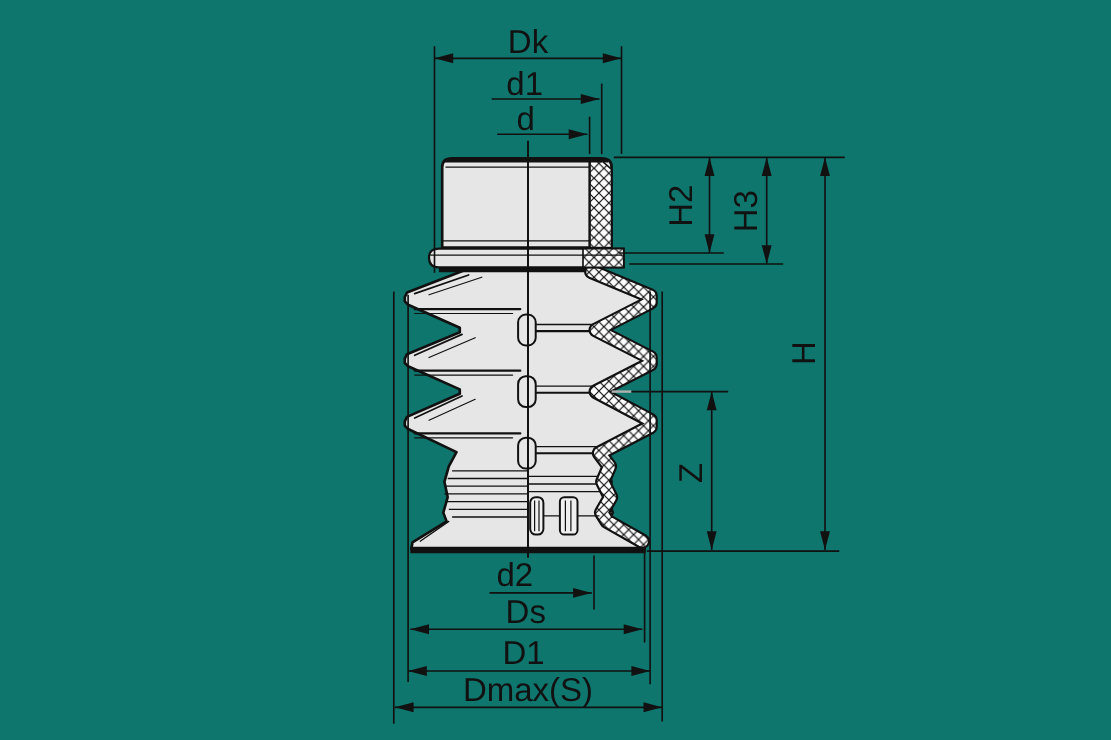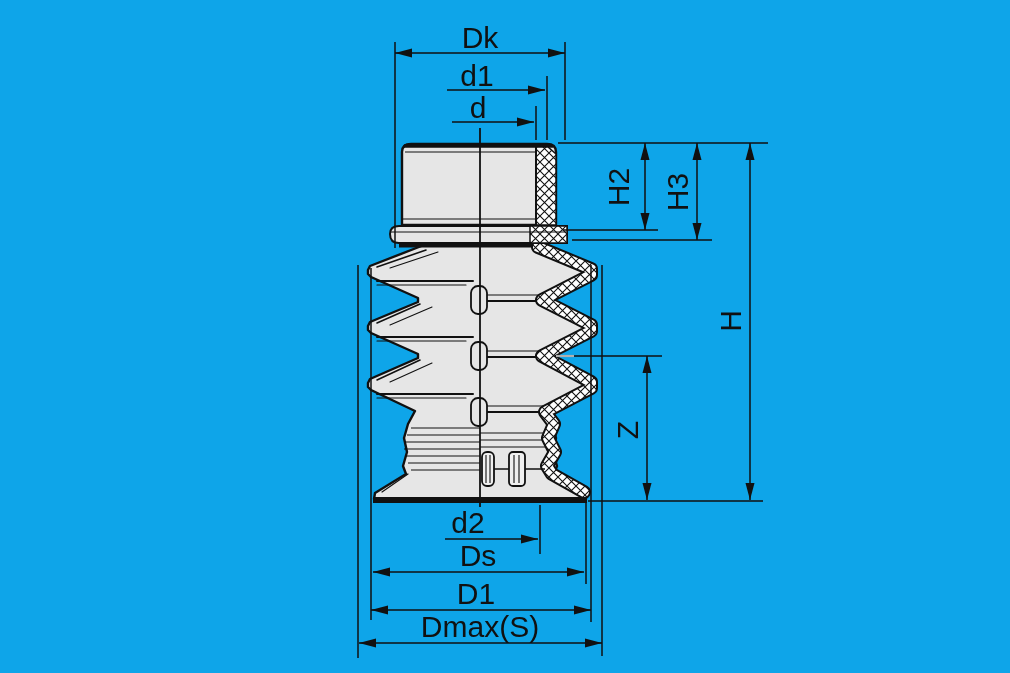--- a/index.html
+++ b/index.html
@@ -1,16 +1,16 @@
 <!DOCTYPE html>
 <html><head>
 <meta charset="utf-8">
 <style>
   html,body{margin:0;padding:0;background:#ffffff;}
-  .stage{position:relative;width:1010px;height:673px;background:#0ea5e9;overflow:hidden;
+  .stage{position:relative;width:1010px;height:673px;background:#0f766e;overflow:hidden;
          font-family:"Liberation Sans", sans-serif;}
   svg{display:block}
   .dim-label{font-family:"Liberation Sans", sans-serif;font-size:30px;fill:#111;}
 </style>
 </head>
 <body>
 
 <div class="stage">
 <svg width="1010" height="673" viewBox="0 0 1010 673">
   <defs>

